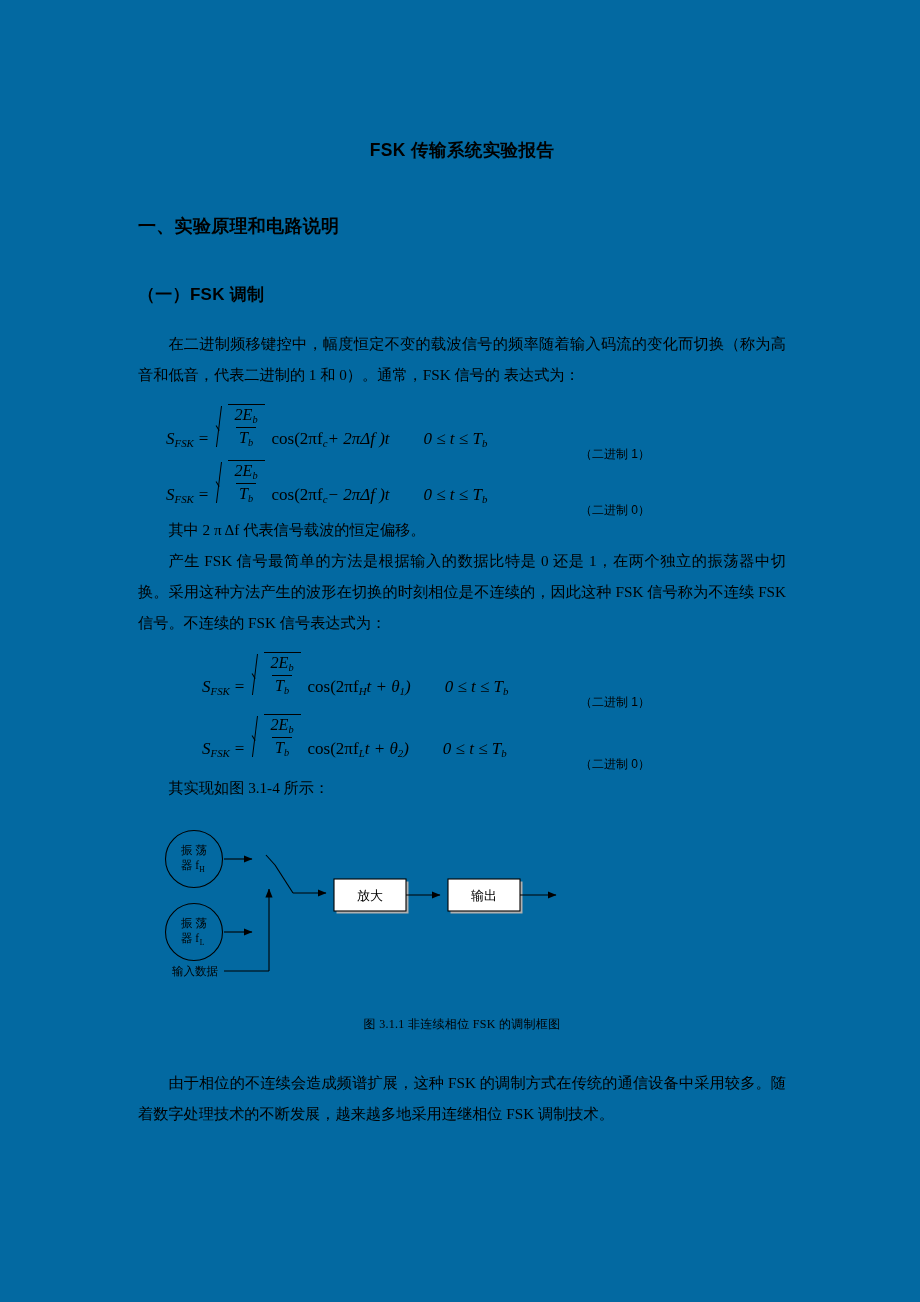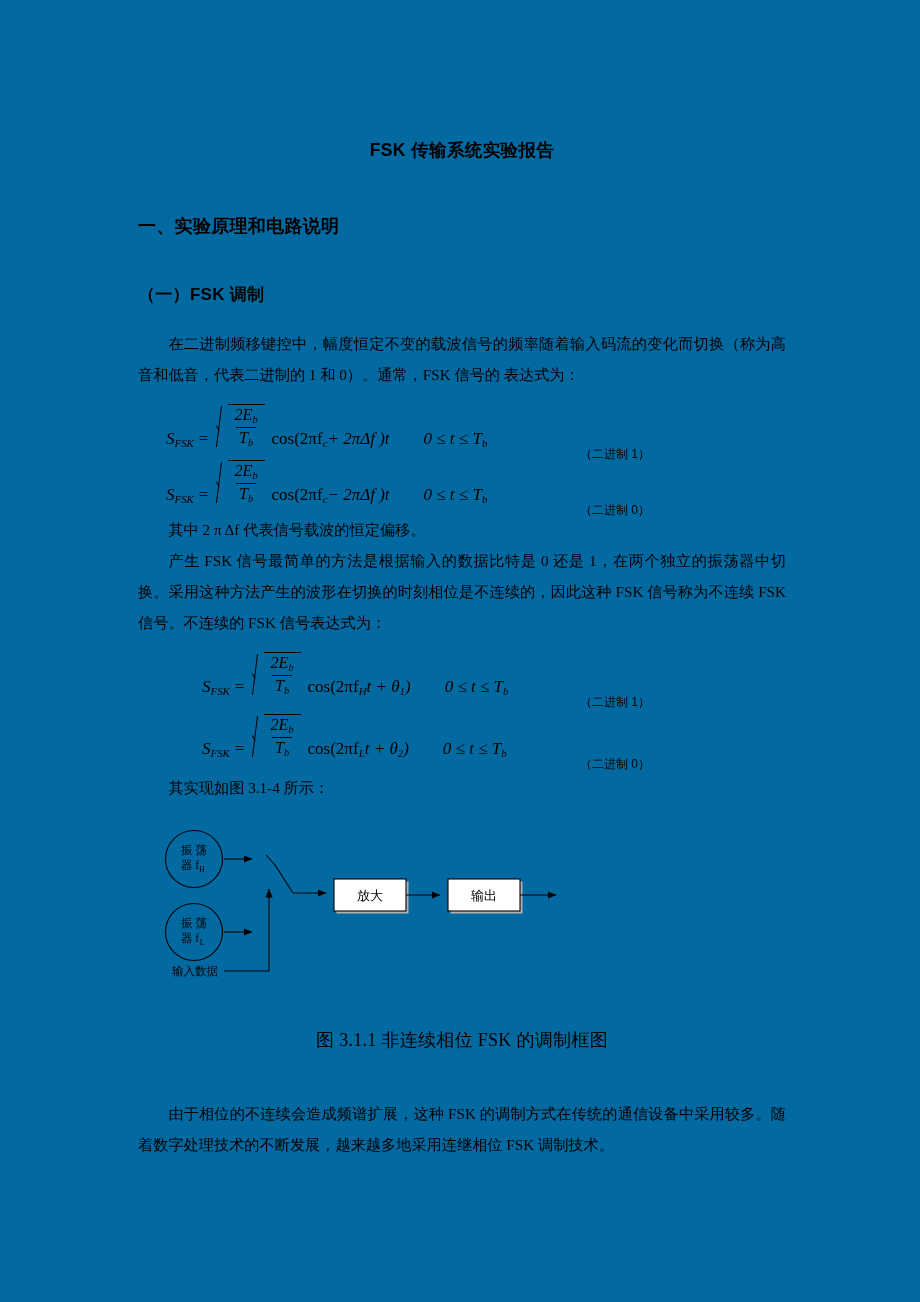--- a/index.html
+++ b/index.html
@@ -174,23 +174,23 @@
   .figure-wrap {
     position: relative;
     width: 648px;
     height: 185px;
     margin: 0;
     text-align: center;
   }
   .figure-svg { position: absolute; left: 0; top: 0; }
 
   .fig-caption {
-    font-size: 18px;
+    font-size: 12px;
     text-align: center;
-    margin: 16px;
+    margin: 4px;
     padding-top: 14px;
     letter-spacing: 0.3px;
   }
   .spacer-2 { height: 10px; }
   .spacer-3 { height: 30px; }
 </style>
 </head>
 <body>
 
 <div class="page">

